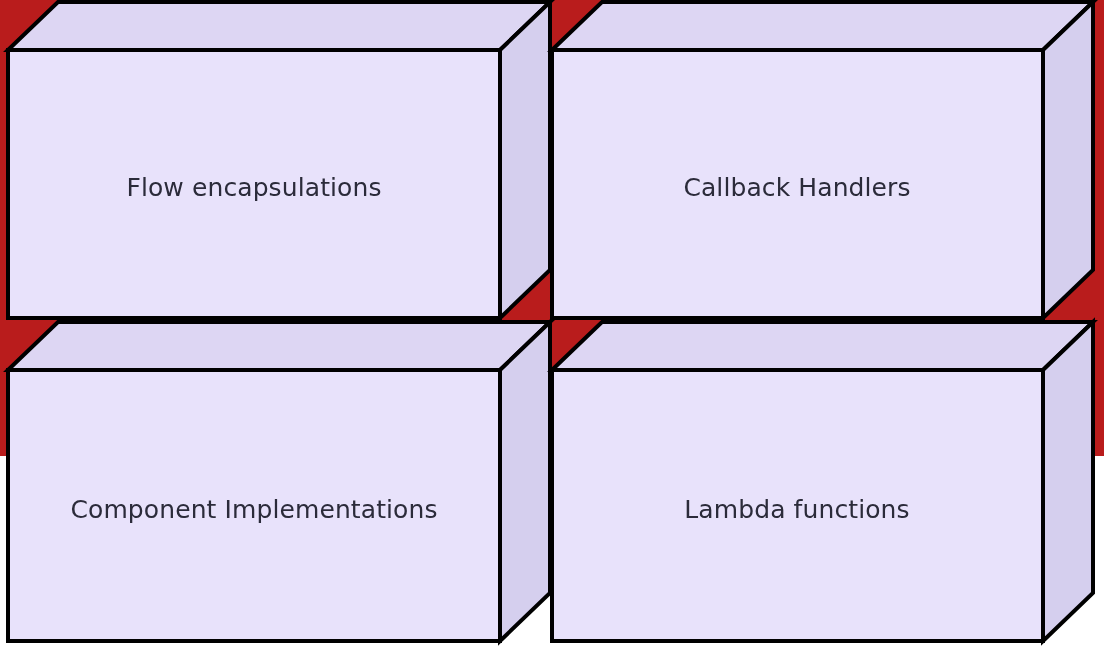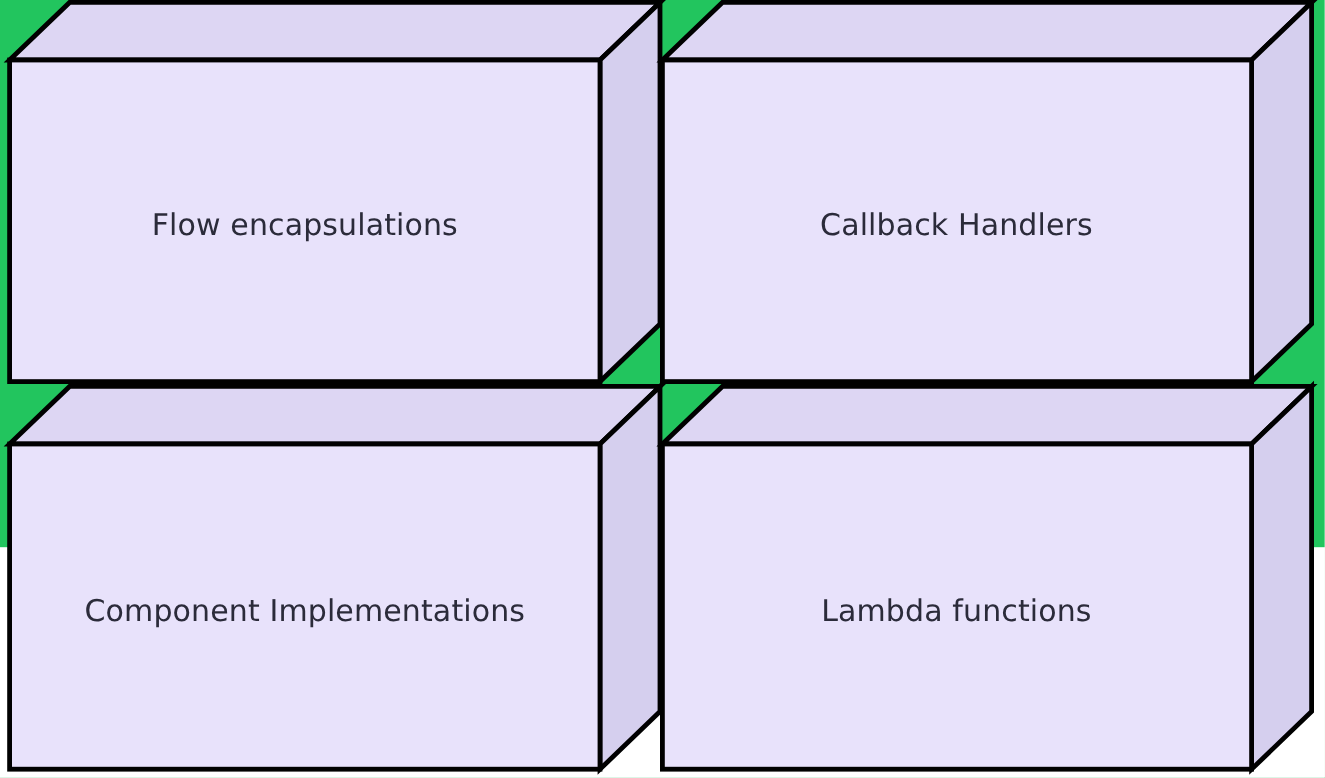--- a/index.html
+++ b/index.html
@@ -10,21 +10,21 @@
   body {
     width: 1104px;
     height: 648px;
     overflow: hidden;
     font-family: "DejaVu Sans", "Liberation Sans", sans-serif;
   }
   #canvas-root {
     position: relative;
     width: 1104px;
     height: 456px;
-    background: #22c55e;
+    background: #b91c1c;
   }
   #diagram-svg {
     position: absolute;
     top: 0;
     left: 0;
     width: 1104px;
     height: 648px;
     display: block;
   }
   .box-label {

